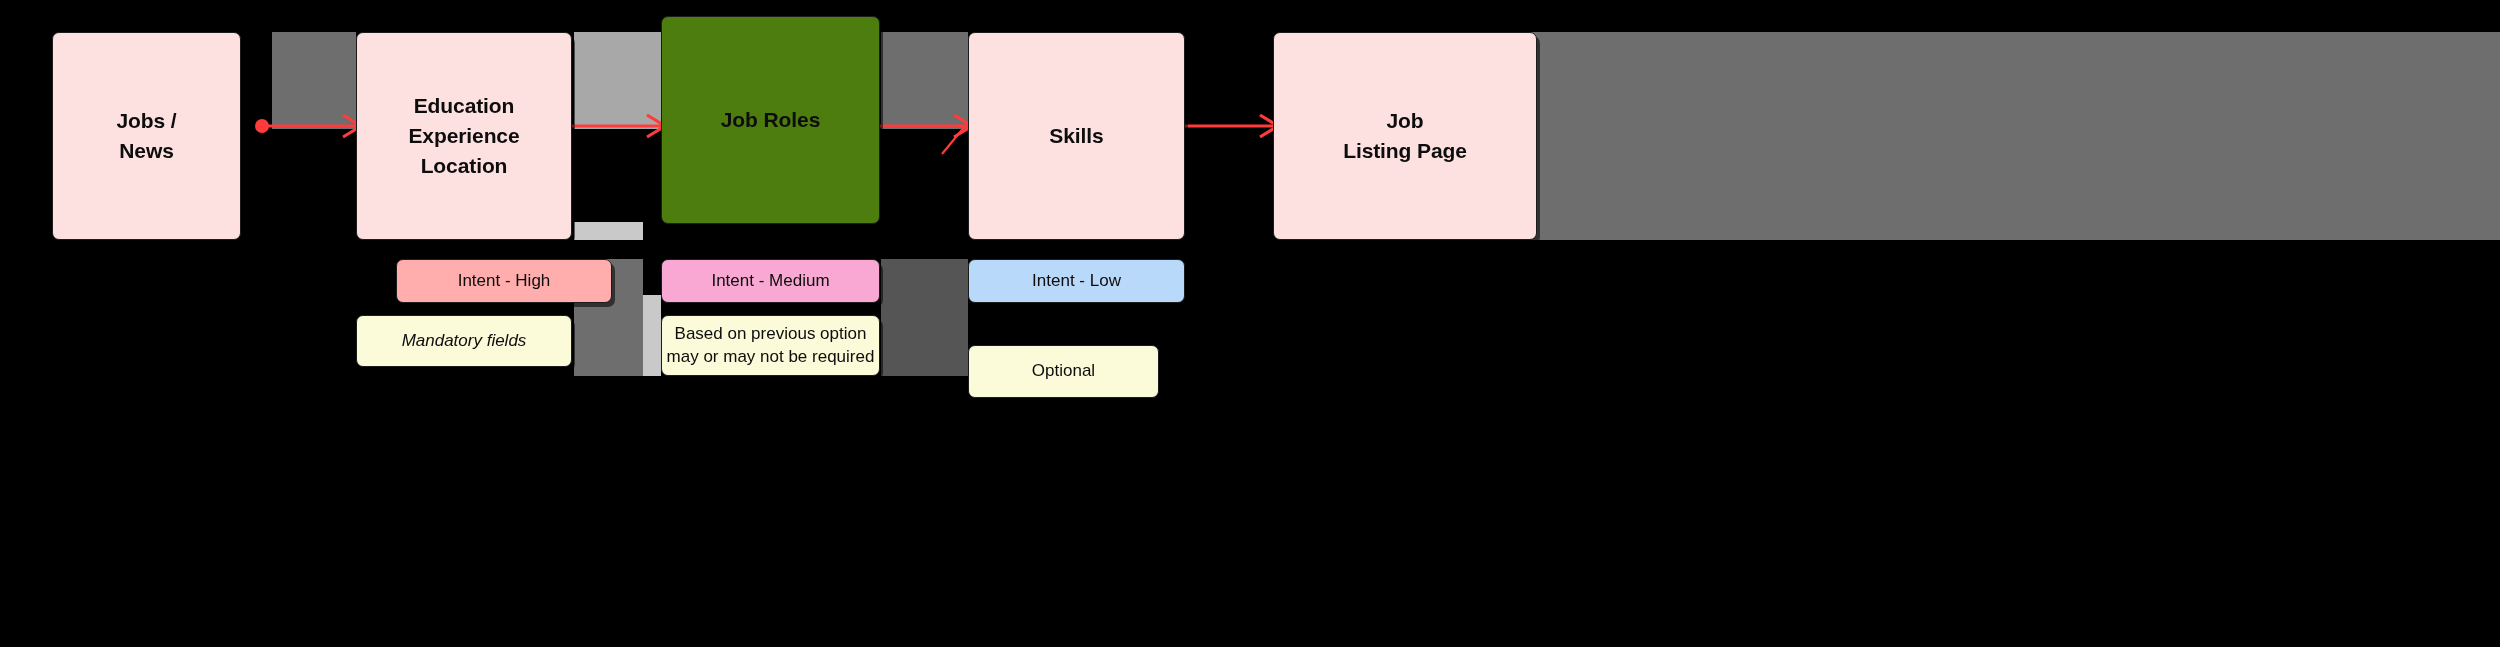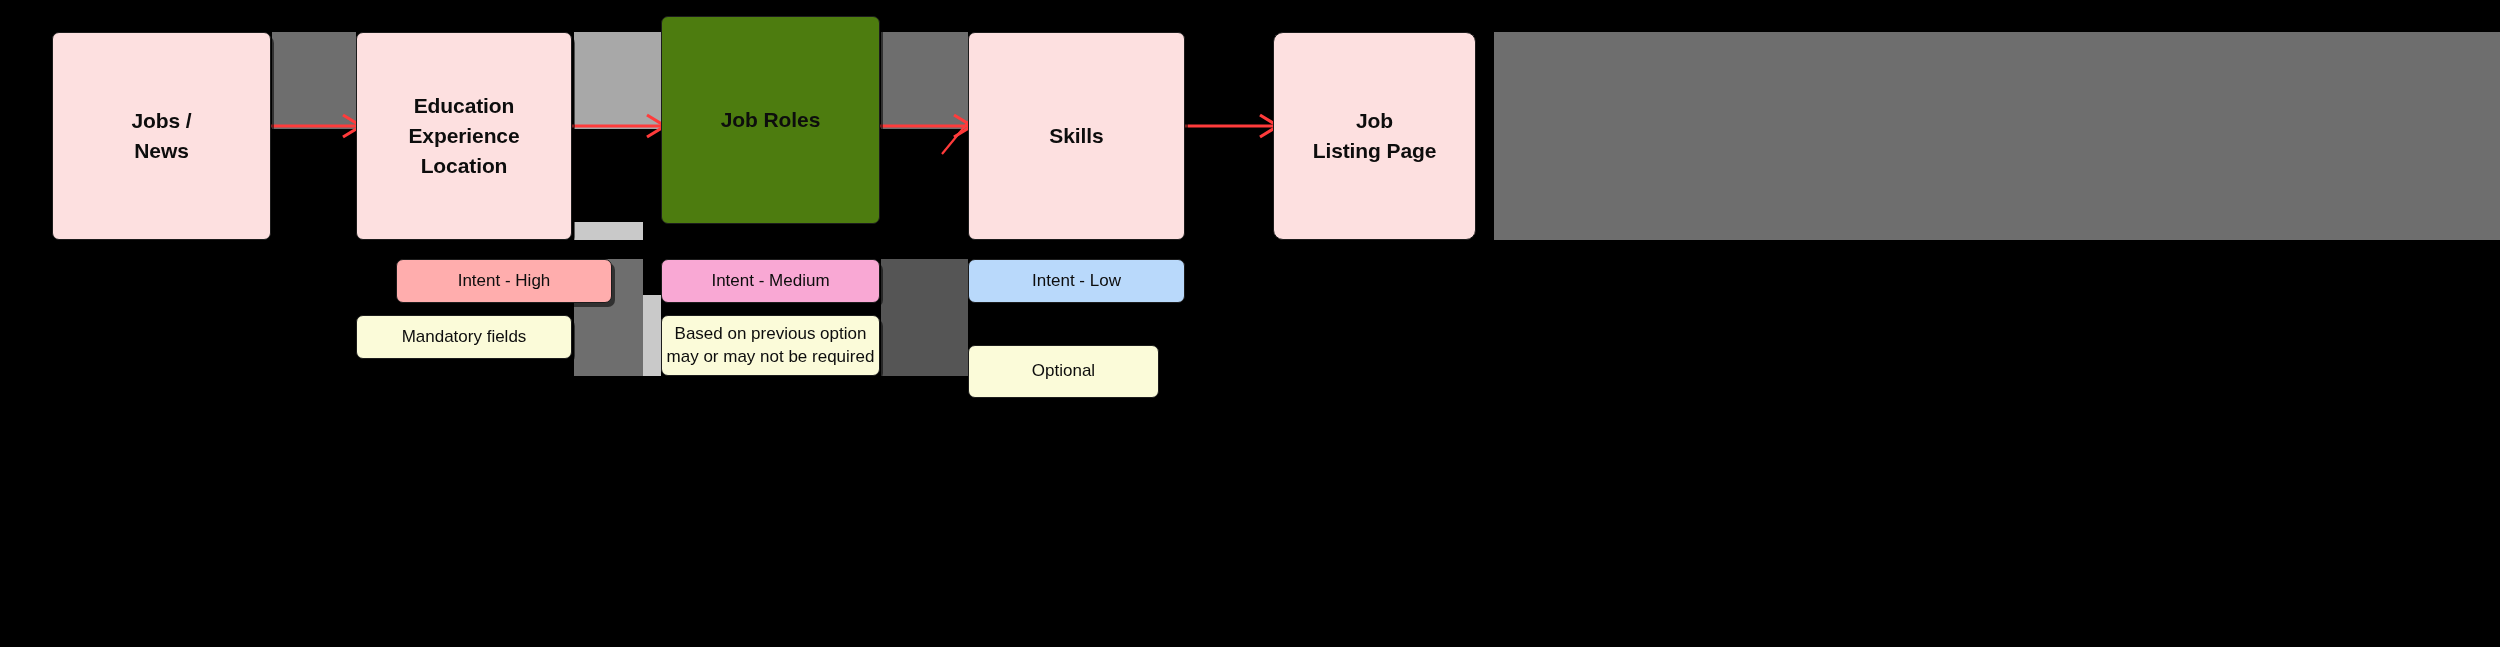--- a/index.html
+++ b/index.html
@@ -115,52 +115,52 @@
       <div class="edge" style="left: 1167px; top: 96px;">
         <svg width="139" height="70" viewBox="0 0 139 70">
           <circle cx="10" cy="30" r="7" fill="#ff3b3b"></circle>
           <line x1="10" y1="30" x2="109" y2="30" stroke="#ff3b3b" stroke-width="3.2"></line>
           <path d="M 93 19 L 111 30 L 93 41" stroke="#ff3b3b" stroke-width="3.2" fill="none" stroke-linejoin="miter"></path>
         </svg>
       </div>
     </div>
 
   <div id="node-layer">
-      <div class="node" style="left: 52px; top: 32px; width: 219px; height: 208px; background: rgb(253, 224, 224);">
+      <div class="node" style="left: 52px; top: 32px; width: 189px; height: 208px; background: rgb(253, 224, 224);">
         <span class="node-label">Jobs /
 News</span>
       </div>
       <div class="node" style="left: 356px; top: 32px; width: 216px; height: 208px; background: rgb(253, 224, 224);">
         <span class="node-label">Education
 Experience
 Location</span>
       </div>
       <div class="node" style="left: 661px; top: 16px; width: 219px; height: 208px; background: #4d7c0f;">
         <span class="node-label">Job Roles</span>
       </div>
       <div class="node" style="left: 968px; top: 32px; width: 217px; height: 208px; background: rgb(253, 224, 224); align-items: center;">
         <span class="node-label">Skills</span>
       </div>
-      <div class="node" style="left: 1273px; top: 32px; width: 203px; height: 208px; background: rgb(253, 224, 224); border-radius: 10px;">
+      <div class="node" style="left: 1273px; top: 32px; width: 264px; height: 208px; background: rgb(253, 224, 224);">
         <span class="node-label">Job
 Listing Page</span>
       </div>
     </div>
 
   <div id="chip-layer">
       <div class="chip" style="left: 356px; top: 259px; width: 216px; height: 44px; background: rgb(255, 173, 173); margin-left: 40px;">
         <span class="chip-label">Intent - High</span>
       </div>
       <div class="chip" style="left: 661px; top: 259px; width: 219px; height: 44px; background: #f9a8d4;">
         <span class="chip-label">Intent - Medium</span>
       </div>
       <div class="chip" style="left: 968px; top: 259px; width: 217px; height: 44px; background: rgb(185, 217, 251);">
         <span class="chip-label">Intent - Low</span>
       </div>
-      <div class="chip" style="left: 356px; top: 315px; width: 216px; height: 44px; background: rgb(251, 251, 217);">
+      <div class="chip" style="left: 356px; top: 315px; width: 216px; height: 52px; background: rgb(251, 251, 217); font-style: italic;">
         <span class="chip-label">Mandatory fields</span>
       </div>
       <div class="chip" style="left: 661px; top: 315px; width: 219px; height: 61px; background: rgb(251, 251, 217);">
         <span class="chip-label">Based on previous option
 may or may not be required</span>
       </div>
       <div class="chip" style="left: 968px; top: 315px; width: 191px; height: 53px; background: rgb(251, 251, 217); margin-top: 30px;">
         <span class="chip-label">Optional</span>
       </div>
     </div>

